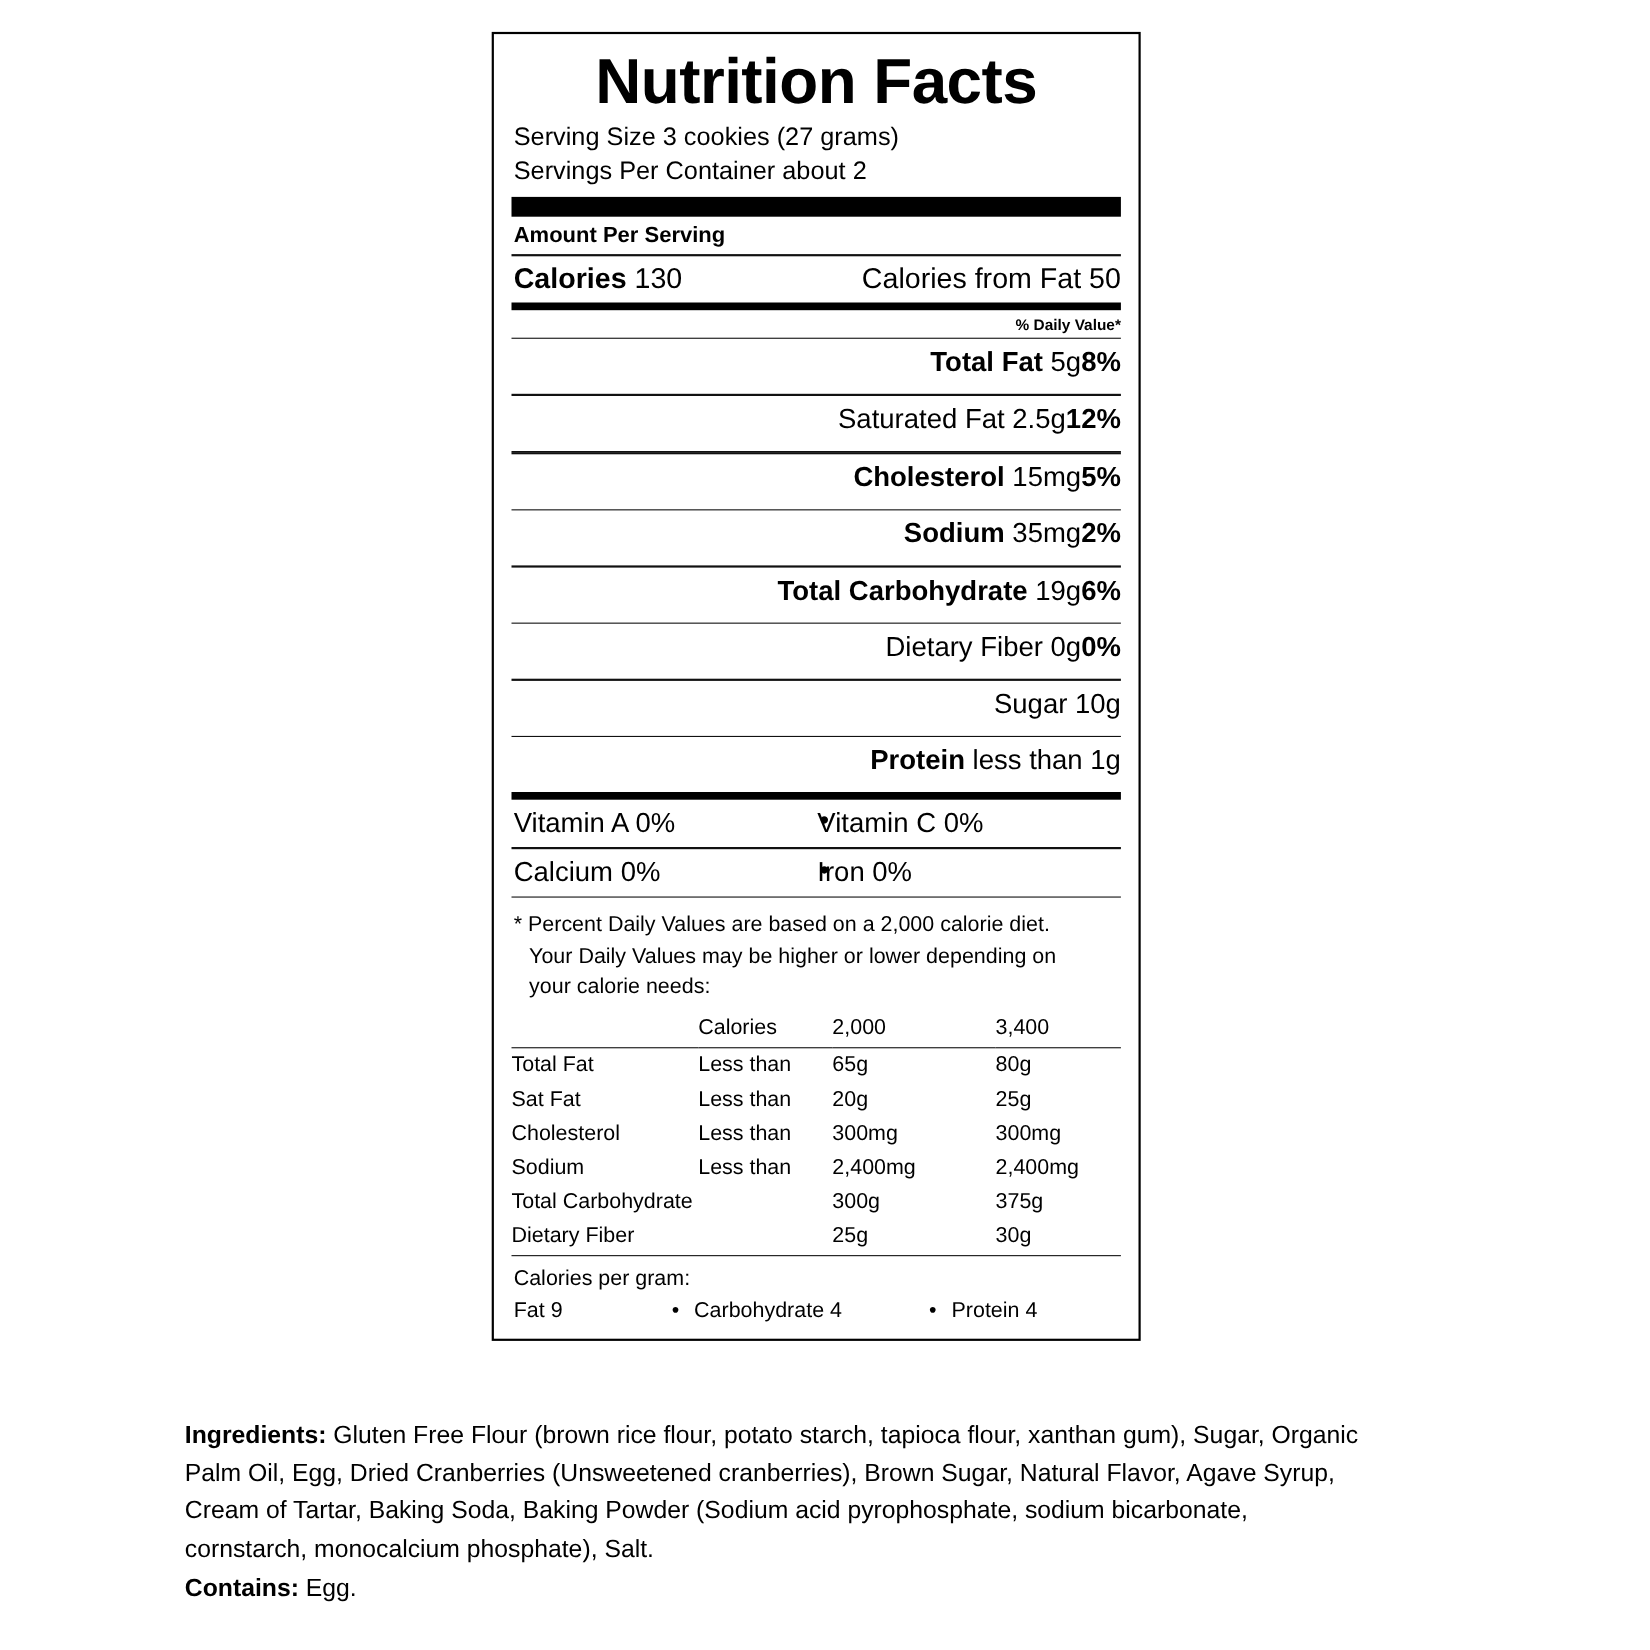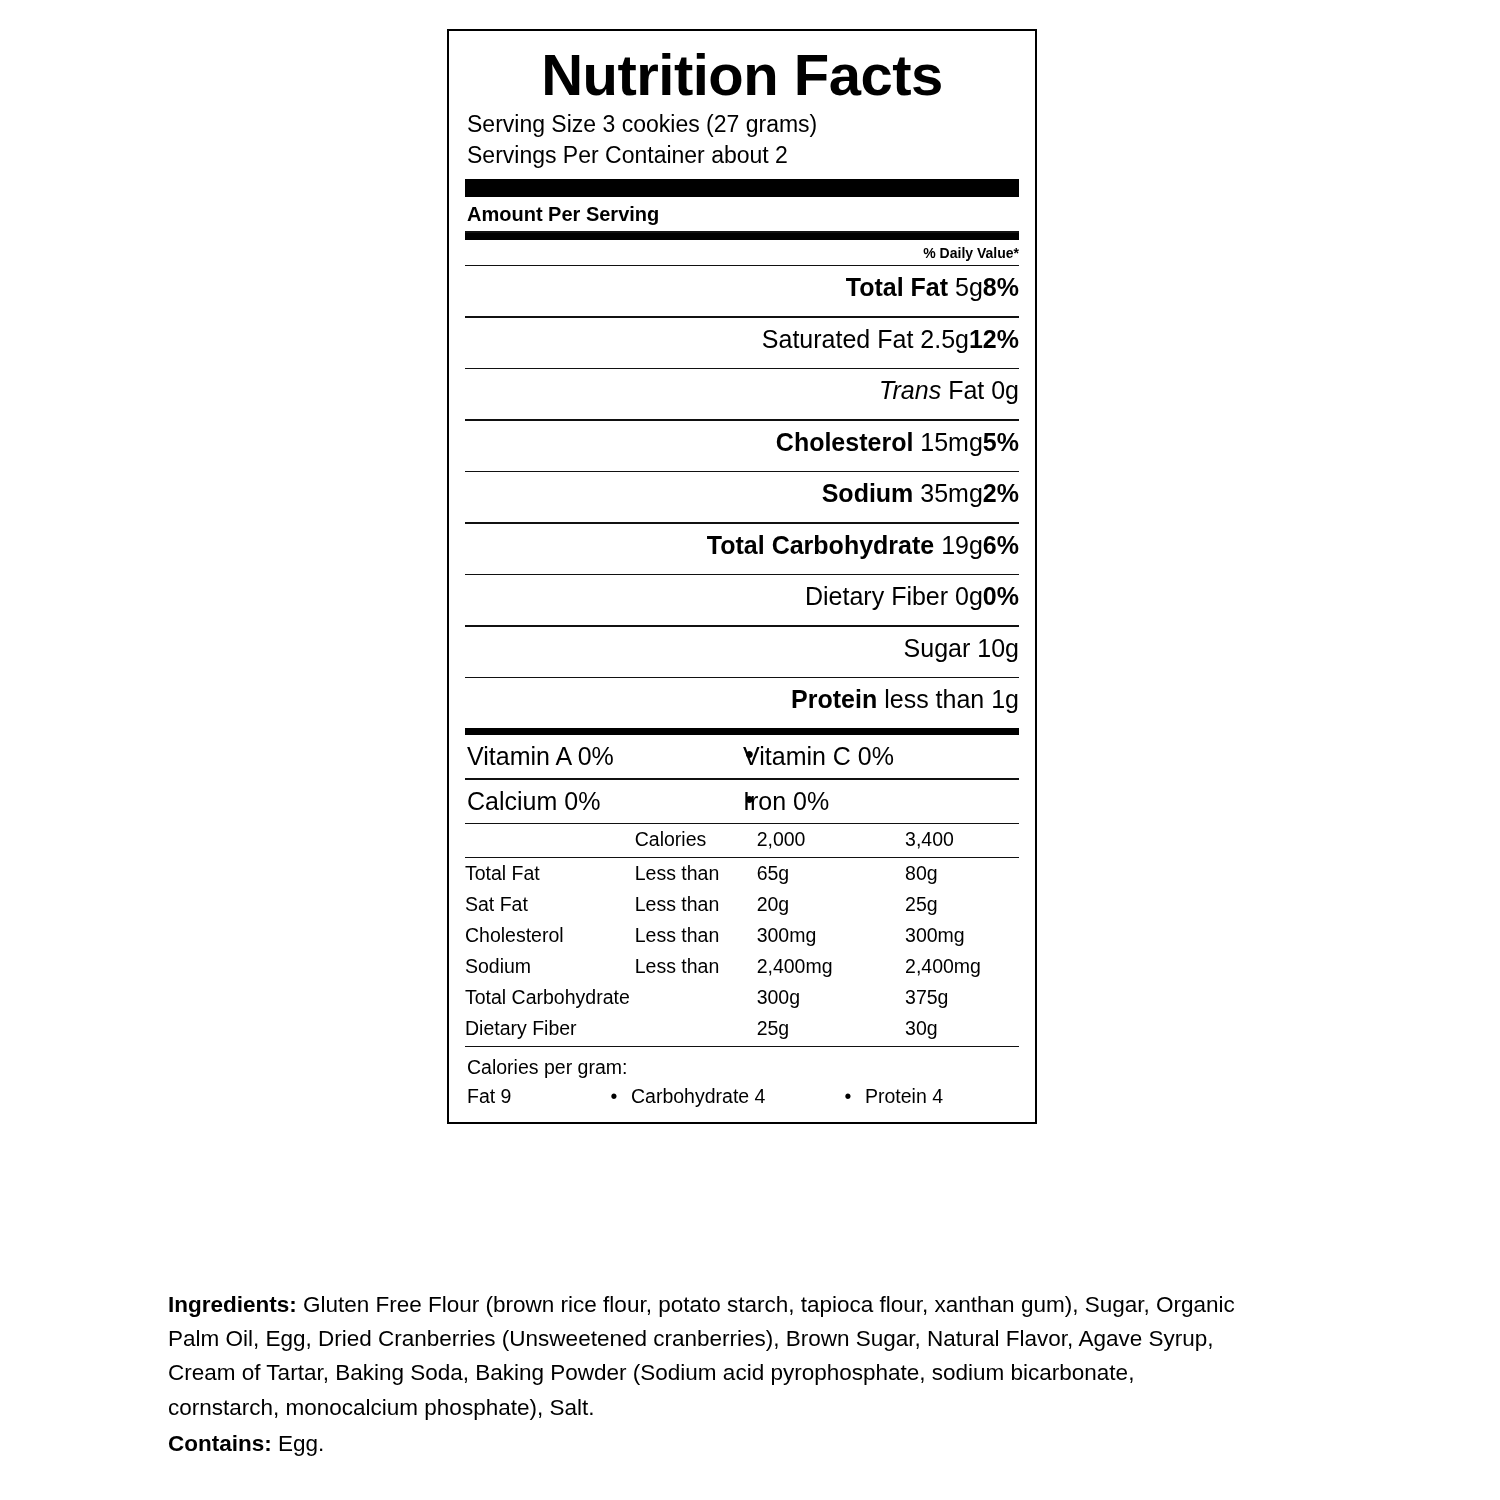--- a/index.html
+++ b/index.html
@@ -174,42 +174,42 @@
   <div class="nf-title">Nutrition Facts</div>
 
   <div class="nf-serving">Serving Size 3 cookies (27 grams)</div>
   <div class="nf-serving">Servings Per Container about 2</div>
 
   <div class="rule-thick"></div>
 
   <div class="amount-line">Amount Per Serving</div>
   <div class="rule-thin"></div>
 
+  <div class="cal-row">
+    <span class="lead"><span>Calories</span> <span class="val">130</span></span>
+    <span class="right">Calories from Fat 50</span>
+  </div>
 
   <div class="rule-med"></div>
 
   <div class="dv-header">% Daily Value*</div>
   <div class="rule-thin"></div>
 
   <div class="nutrow">
     <span class="label"><b>Total Fat</b> <span>5g</span></span>
     <span class="pct">8%</span>
   </div>
   <div class="rule-thin"></div>
 
   <div class="nutrow indent1">
     <span class="label"><span>Saturated Fat</span> <span>2.5g</span></span>
     <span class="pct">12%</span>
   </div>
   <div class="rule-thin"></div>
 
-  <div class="nutrow indent1">
-    <span class="label"><span class="ital">Trans</span> <span>Fat 0g</span></span>
-    <span class="pct"></span>
-  </div>
   <div class="rule-thin"></div>
 
   <div class="nutrow">
     <span class="label"><b>Cholesterol</b> <span>15mg</span></span>
     <span class="pct">5%</span>
   </div>
   <div class="rule-thin"></div>
 
   <div class="nutrow">
     <span class="label"><b>Sodium</b> <span>35mg</span></span>
@@ -253,20 +253,25 @@
 
   <div class="vit-row">
     <span class="vit-cell first">
       <span>Calcium 0%</span>
       <span class="bullet-mid">•</span>
     </span>
     <span class="vit-cell">Iron 0%</span>
   </div>
   <div class="rule-thin"></div>
 
+  <div class="footnote">
+    <span>* Percent Daily Values are based on a 2,000 calorie diet.</span>
+    <span class="hang">Your Daily Values may be higher or lower depending on</span>
+    <span class="hang">your calorie needs:</span>
+  </div>
 
   <table class="dv-table">
     <tbody>
         <tr class="hdr">
       <td class="c0"></td>
       <td class="c1">Calories</td>
       <td class="c2">2,000</td>
       <td class="c3">3,400</td>
     </tr>
     <tr class="bt">

